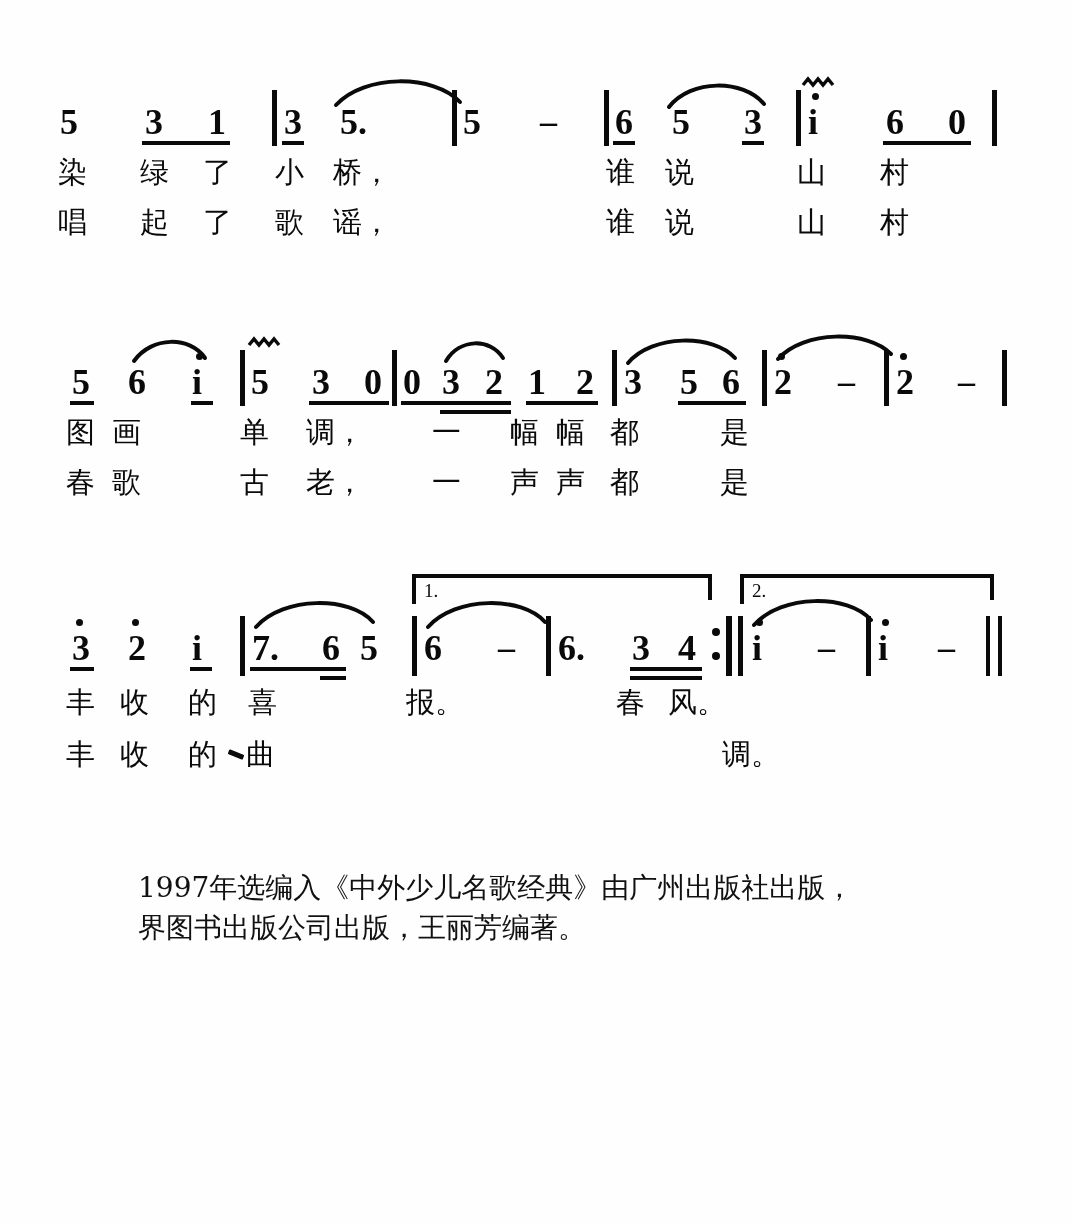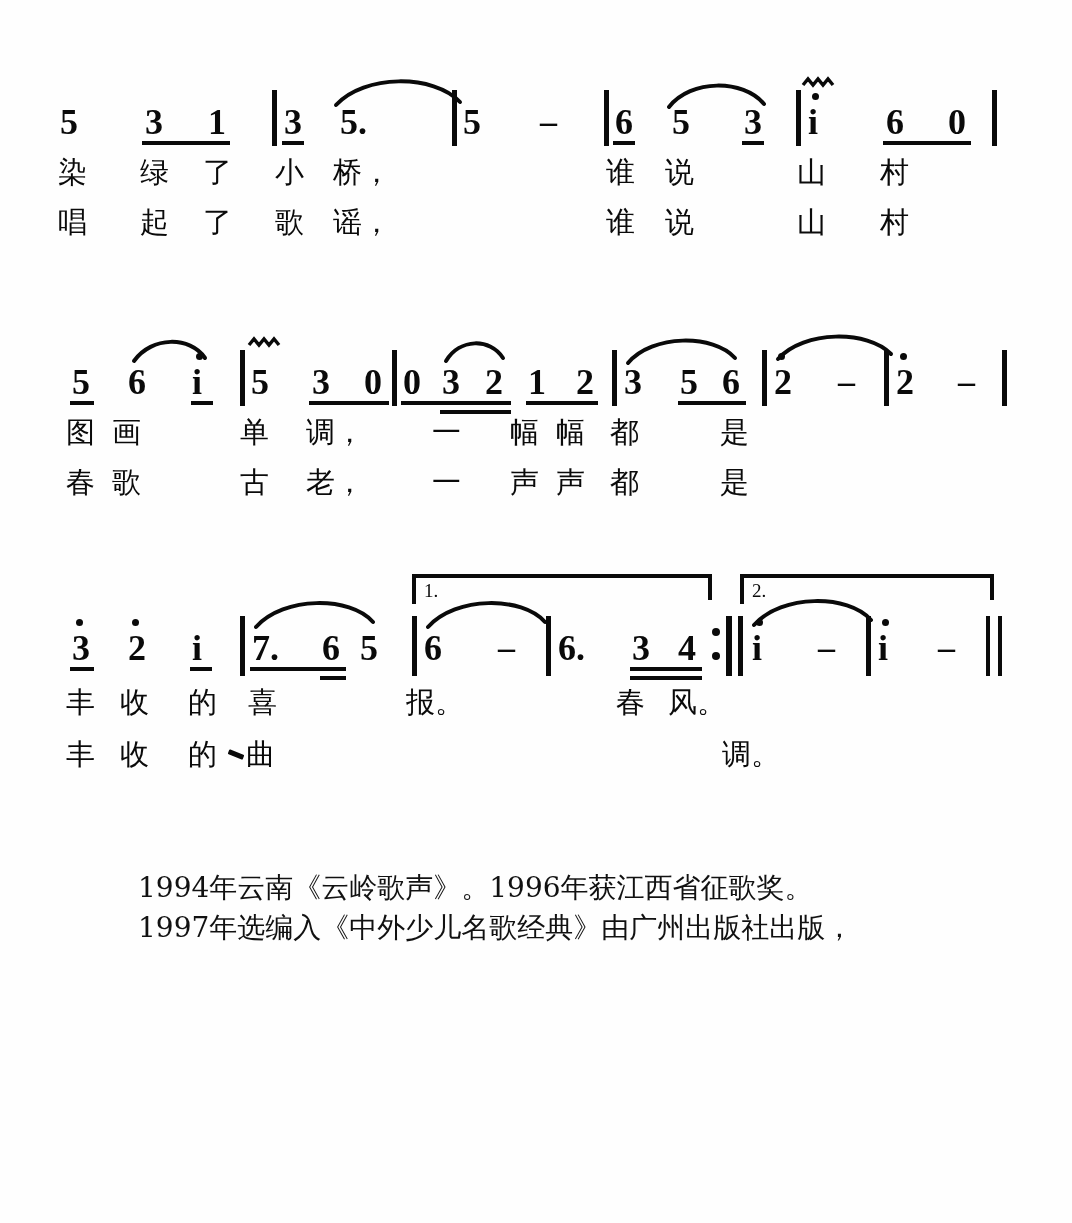--- a/index.html
+++ b/index.html
@@ -372,17 +372,17 @@
 
     <div class="lyric" style="left:66px;top:220px;">丰</div>
     <div class="lyric" style="left:120px;top:220px;">收</div>
     <div class="lyric" style="left:188px;top:220px;">的</div>
     <div class="tick" style="left:228px;top:232px;"></div>
     <div class="lyric" style="left:246px;top:220px;">曲</div>
     <div class="lyric" style="left:722px;top:220px;">调。</div>
   </div>
 
   <div class="credits">
-    <p>1994年云南《云岭歌声》。1996年获江西省征歌奖。</p>
     <p>1997年选编入《中外少儿名歌经典》由广州出版社出版，</p>
+    <p>界图书出版公司出版，王丽芳编著。</p>
   </div>
 
 </div>
 
 </body></html>

